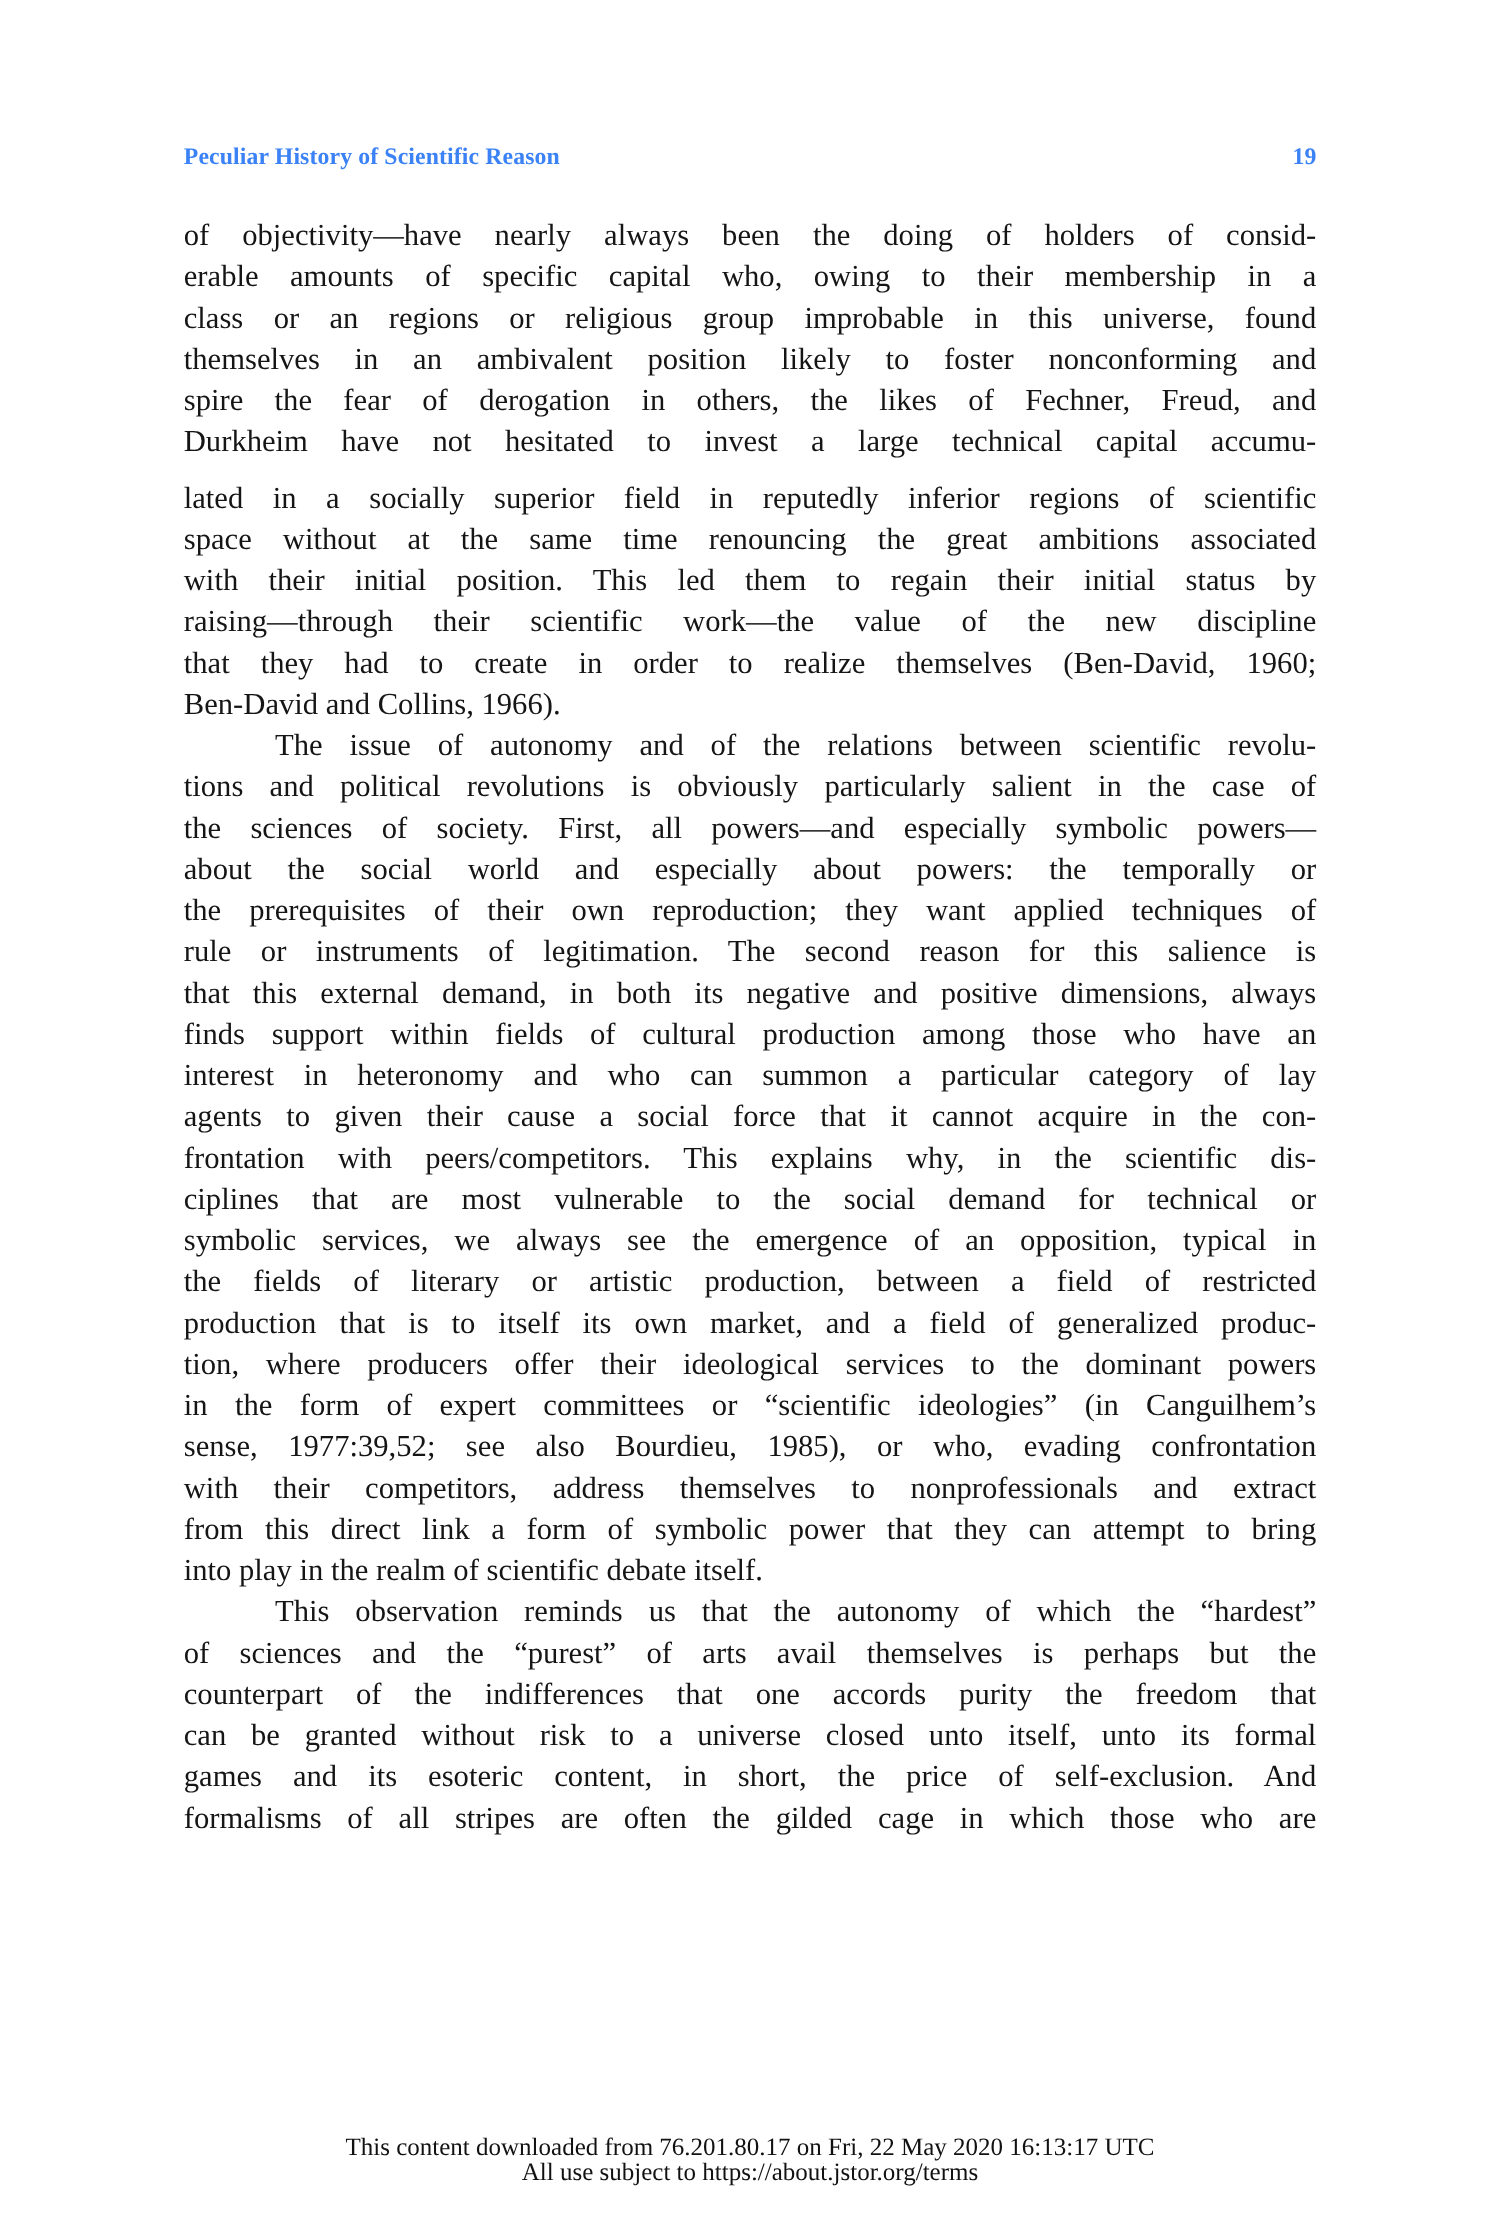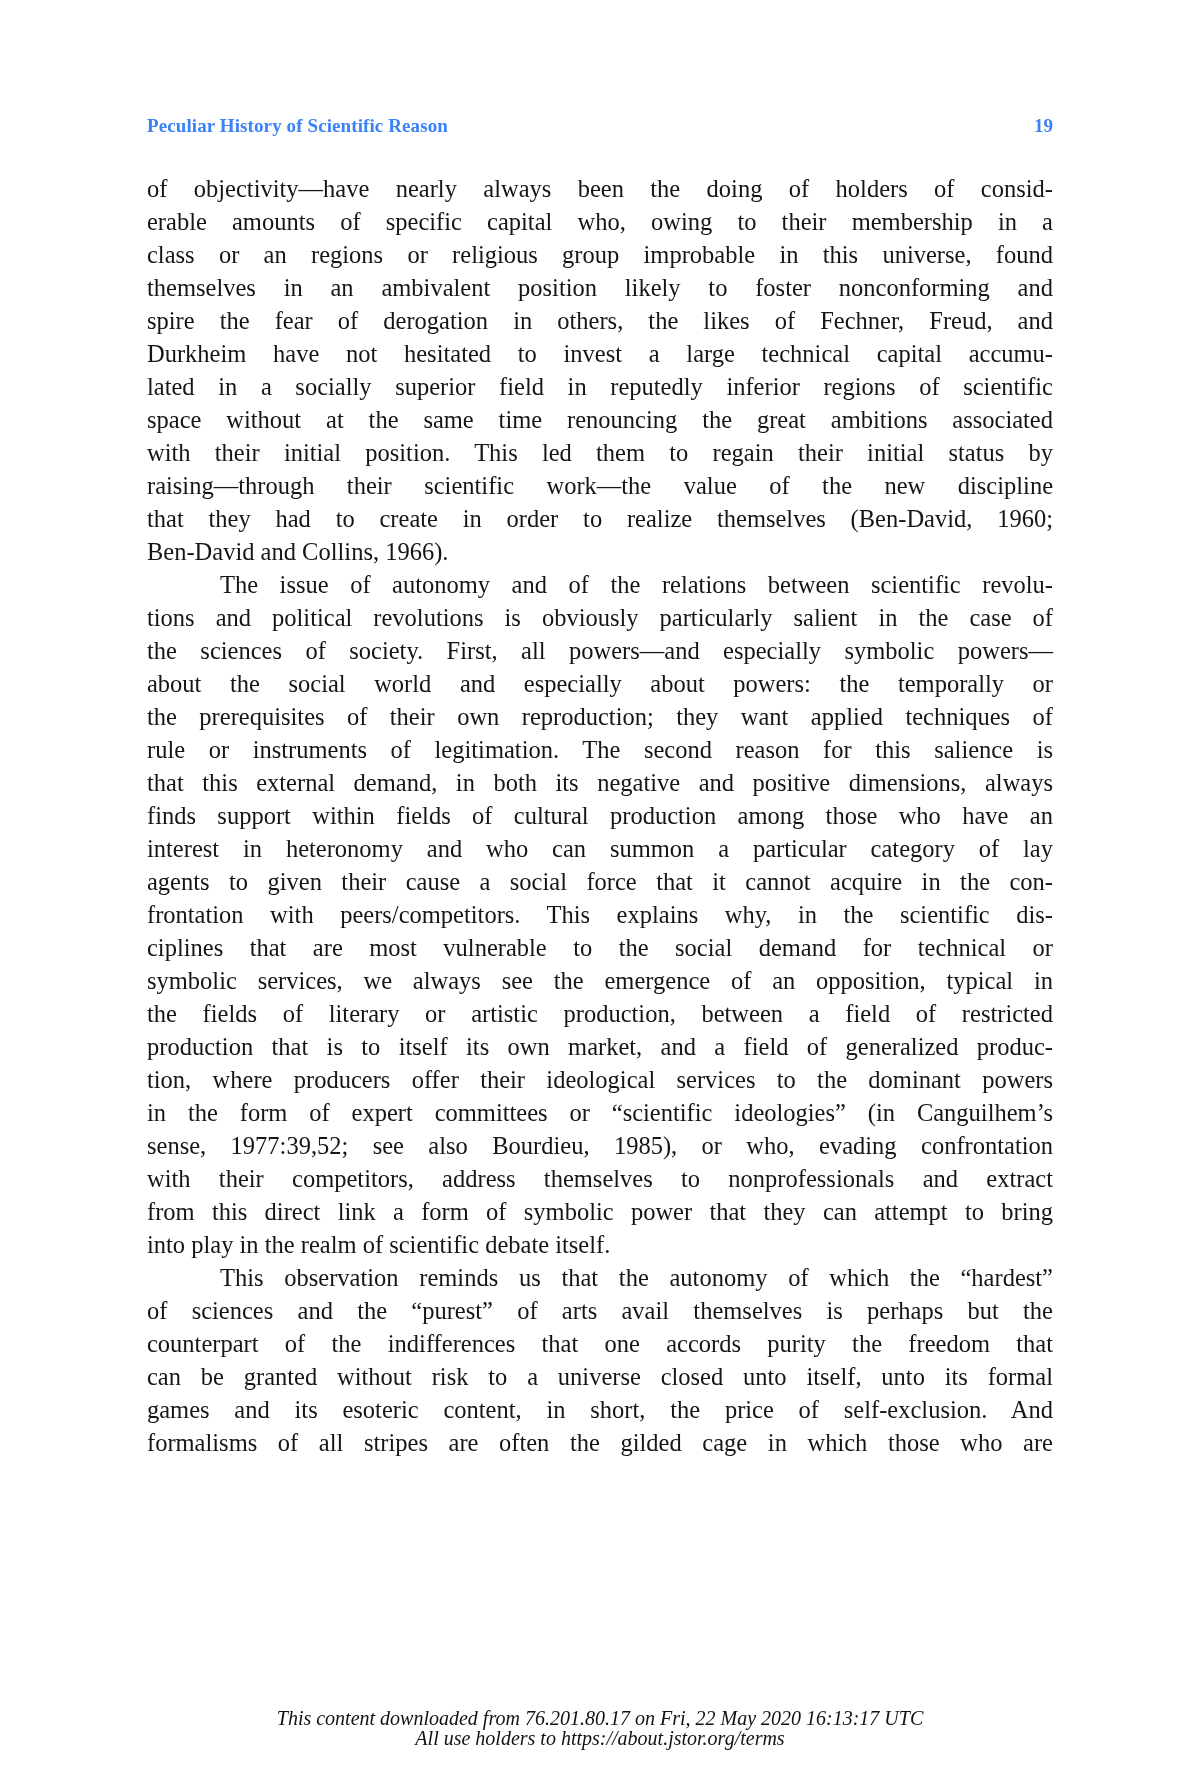--- a/index.html
+++ b/index.html
@@ -65,21 +65,20 @@
     .footer {
       position: absolute;
       left: 0;
       top: 1708px;
       width: 1200px;
       text-align: center;
       font-family: "Liberation Serif", serif;
       font-size: 20px;
       line-height: 20px;
       color: #111;
-      font-style: italic;
     }
     .footer div {
       height: 20px;
     }
   </style>
 </head>
 <body>
 
 <div class="running-header">
   <span class="title">Peculiar History of Scientific Reason</span>
@@ -88,21 +87,21 @@
 
 <div class="body-text">
 
   <div class="paragraph">
     <div class="line" style="white-space: nowrap;">of objectivity—have nearly always been the doing of holders of consid-</div>
     <div class="line" style="white-space: nowrap;">erable amounts of specific capital who, owing to their membership in a</div>
     <div class="line" style="white-space: nowrap;">class or an regions or religious group improbable in this universe, found</div>
     <div class="line" style="white-space: nowrap;">themselves in an ambivalent position likely to foster nonconforming and</div>
     <div class="line" style="white-space: nowrap;">spire the fear of derogation in others, the likes of Fechner, Freud, and</div>
     <div class="line" style="white-space: nowrap;">Durkheim have not hesitated to invest a large technical capital accumu-</div>
-    <div class="line" style="white-space: nowrap;">lated in a socially superior field in reputedly inferior regions of scientific</div>
+    <div class="line" style="white-space: nowrap; margin-top: 12px;">lated in a socially superior field in reputedly inferior regions of scientific</div>
     <div class="line" style="white-space: nowrap;">space without at the same time renouncing the great ambitions associated</div>
     <div class="line" style="white-space: nowrap;">with their initial position. This led them to regain their initial status by</div>
     <div class="line" style="white-space: nowrap;">raising—through their scientific work—the value of the new discipline</div>
     <div class="line" style="white-space: nowrap;">that they had to create in order to realize themselves (Ben-David, 1960;</div>
     <div class="line last" style="white-space: nowrap;">Ben-David and Collins, 1966).</div>
   </div>
 
   <div class="paragraph">
     <div class="line indent" style="white-space: nowrap;">The issue of autonomy and of the relations between scientific revolu-</div>
     <div class="line" style="white-space: nowrap;">tions and political revolutions is obviously particularly salient in the case of</div>
@@ -132,14 +131,14 @@
     <div class="line" style="white-space: nowrap;">of sciences and the “purest” of arts avail themselves is perhaps but the</div>
     <div class="line" style="white-space: nowrap;">counterpart of the indifferences that one accords purity the freedom that</div>
     <div class="line" style="white-space: nowrap;">can be granted without risk to a universe closed unto itself, unto its formal</div>
     <div class="line" style="white-space: nowrap;">games and its esoteric content, in short, the price of self-exclusion. And</div>
     <div class="line" style="white-space: nowrap;">formalisms of all stripes are often the gilded cage in which those who are</div>
   </div>
 </div>
 
 <div class="footer">
   <div>This content downloaded from 76.201.80.17 on Fri, 22 May 2020 16:13:17 UTC</div>
-  <div>All use holders to https://about.jstor.org/terms</div>
+  <div>All use subject to https://about.jstor.org/terms</div>
 </div>
 
 </body></html>

